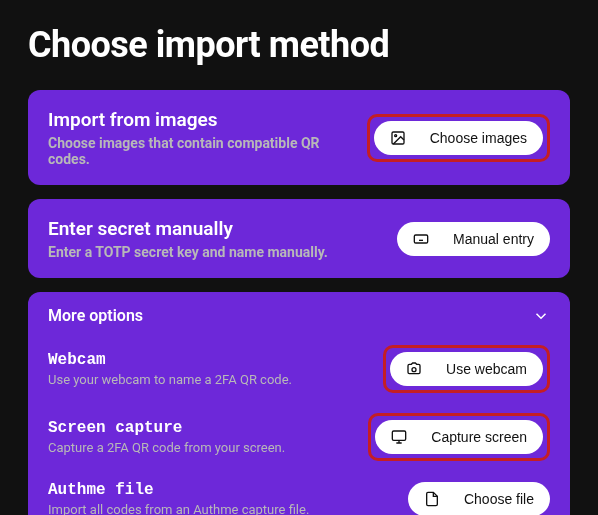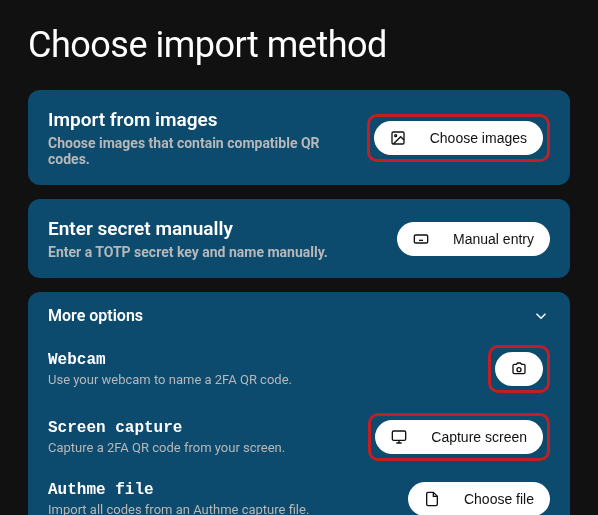--- a/index.html
+++ b/index.html
@@ -7,26 +7,26 @@
   background: #111111;
   color: #ffffff;
   font-family: -apple-system, BlinkMacSystemFont, "Segoe UI", Roboto, sans-serif;
   width: 598px;
   height: 515px;
   padding: 24px 28px;
   overflow: hidden;
 }
 .page-title {
   font-size: 36px;
-  font-weight: 400;
+  font-weight: 700;
   margin-bottom: 24px;
   letter-spacing: -0.5px;
 }
 .card {
-  background: #0c4a6e;
+  background: #6d28d9;
   border-radius: 12px;
   padding: 18px 20px;
   margin-bottom: 14px;
   display: flex;
   align-items: center;
   gap: 16px;
 }
 .card-text { flex: 1; min-width: 0; }
 .card-title {
   font-size: 19px;
@@ -143,20 +143,21 @@
       <div class="sub-title">Webcam</div>
       <div class="sub-desc">Use your webcam to name a 2FA QR code.</div>
     </div>
     <div class="btn-col">
       <span class="highlight">
         <button class="btn">
           <svg viewBox="0 0 24 24">
               <path d="M23 7a2 2 0 0 0-2-2h-3l-2-2h-4L10 5H7a2 2 0 0 0-2 2v10a2 2 0 0 0 2 2h14a2 2 0 0 0 2-2z" transform="translate(-2 0)"></path>
               <circle cx="12" cy="13" r="3"></circle>
             </svg>
+          <span>Use webcam</span>
         </button>
       </span>
     </div>
   </div>
 
   <div class="sub-row">
     <div class="sub-text">
       <div class="sub-title">Screen capture</div>
       <div class="sub-desc">Capture a 2FA QR code from your screen.</div>
     </div>

